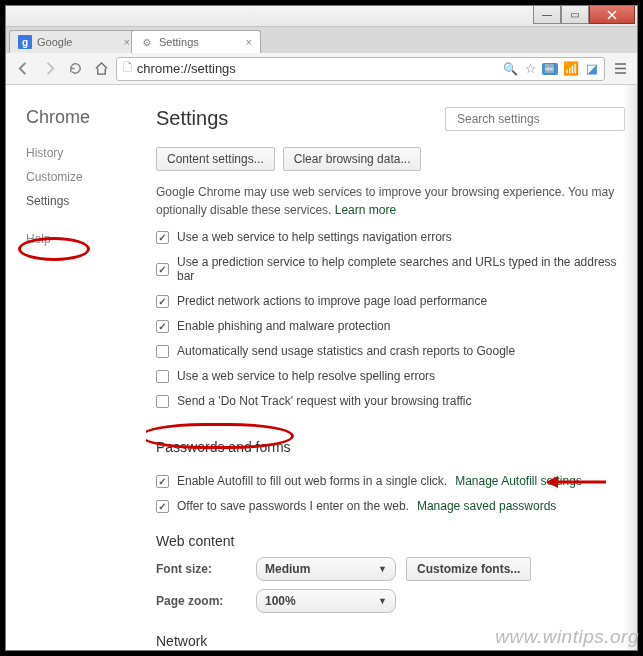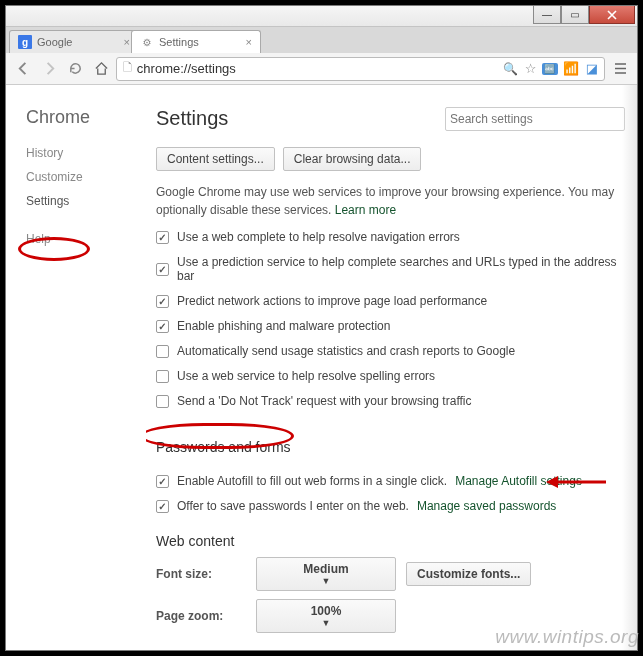--- a/index.html
+++ b/index.html
@@ -35,36 +35,36 @@
 
 .content { flex:1; display:flex; background:#fff; overflow:hidden; position:relative; }
 .sidebar { width:140px; padding:22px 0 0 20px; font-size:13px; color:#888; }
 .sidebar-title { font-size:18px; color:#666; margin-bottom:18px; font-weight:400; }
 .sidebar-item { margin-bottom:10px; font-size:12px; color:#888; cursor:pointer; }
 .sidebar-item.selected { color:#555; }
 .sidebar-sep { height:14px; }
 
 .main { flex:1; padding:22px 6px 0 10px; overflow:hidden; font-size:12px; color:#333; position:relative; }
 .main h1 { font-size:20px; font-weight:400; color:#333; float:left; }
-.searchbox { float:right; width:180px; height:24px; border:1px solid #ccc; border-radius:2px; padding:0 4px; font-size:12px; color:#999; display:flex; align-items:center; margin-right:6px; }
+.searchbox { float:right; width:180px; height:24px; border:1px solid #ccc; border-radius:2px; padding:0 11px; font-size:12px; color:#999; display:flex; align-items:center; margin-right:6px; }
 .searchbox input { border:none; outline:none; width:100%; font-size:12px; }
 .clr { clear:both; }
 .btns-row { margin-top:16px; display:flex; gap:8px; }
 .cbtn { border:1px solid #c1c1c1; background:linear-gradient(#fafafa,#ededed); border-radius:2px; padding:4px 10px; font-size:12px; color:#444; cursor:pointer; display:inline-flex; align-items:center; gap:4px; }
 .desc { margin-top:12px; font-size:12px; color:#555; line-height:1.5; }
 .link { color:#14532d; cursor:pointer; }
 .checks { margin-top:10px; }
 .checkrow { display:flex; align-items:center; gap:8px; margin:11px 0; font-size:12px; color:#444; }
 .chk { width:13px; height:13px; border:1px solid #999; border-radius:2px; background:#fff; display:flex; align-items:center; justify-content:center; font-size:10px; color:#555; flex-shrink:0; }
 .chk.on::after { content:"✓"; font-weight:bold; }
 
 .sect-title { font-size:14px; color:#333; margin-top:20px; margin-bottom:8px; }
 .selrow { display:flex; align-items:center; gap:10px; margin:8px 0; font-size:12px;font-weight:bold; }
 .selrow .lbl { width:90px; color:#555; }
-.select { border:1px solid #c1c1c1; background:linear-gradient(#fafafa,#ededed); border-radius:2px; padding:4px 8px; font-size:12px; color:#444; width:140px; display:flex; justify-content:space-between; align-items:center; cursor:pointer;flex-direction:column; }
+.select { border:1px solid #c1c1c1; background:linear-gradient(#fafafa,#ededed); border-radius:8px; padding:4px 8px; font-size:12px; color:#444; width:140px; display:flex; justify-content:space-between; align-items:center; cursor:pointer; }
 .select .caret { font-size:9px; }
 
 
 .ring { position:absolute; border:3px solid #cc0000; border-radius:50%; pointer-events:none; }
 .arrow { position:absolute; pointer-events:none; }
 .watermark { position:absolute; right:4px; bottom:8px; color:#bbb; font-size:19px; font-style:italic; letter-spacing:0.5px; }
 .scrollshadow { position:absolute; right:0; top:0; bottom:0; width:15px; background:linear-gradient(90deg,transparent,#e8e8e8); }
 </style>
 </head>
 <body>
@@ -163,21 +163,21 @@
         <div class="cbtn">Clear browsing data...</div>
       </div>
 
       <div class="desc">
         <span>Google Chrome may use web services to improve your browsing experience. You may optionally disable these services. </span><span class="link">Learn more</span>
       </div>
 
       <div class="checks">
           <div class="checkrow">
             <div class="chk on"></div>
-            <span>Use a web complete to help resolve navigation errors</span>
+            <span>Use a web service to help settings navigation errors</span>
           </div>
           <div class="checkrow">
             <div class="chk on"></div>
             <span>Use a prediction service to help complete searches and URLs typed in the address bar</span>
           </div>
           <div class="checkrow">
             <div class="chk on"></div>
             <span>Predict network actions to improve page load performance</span>
           </div>
           <div class="checkrow">

